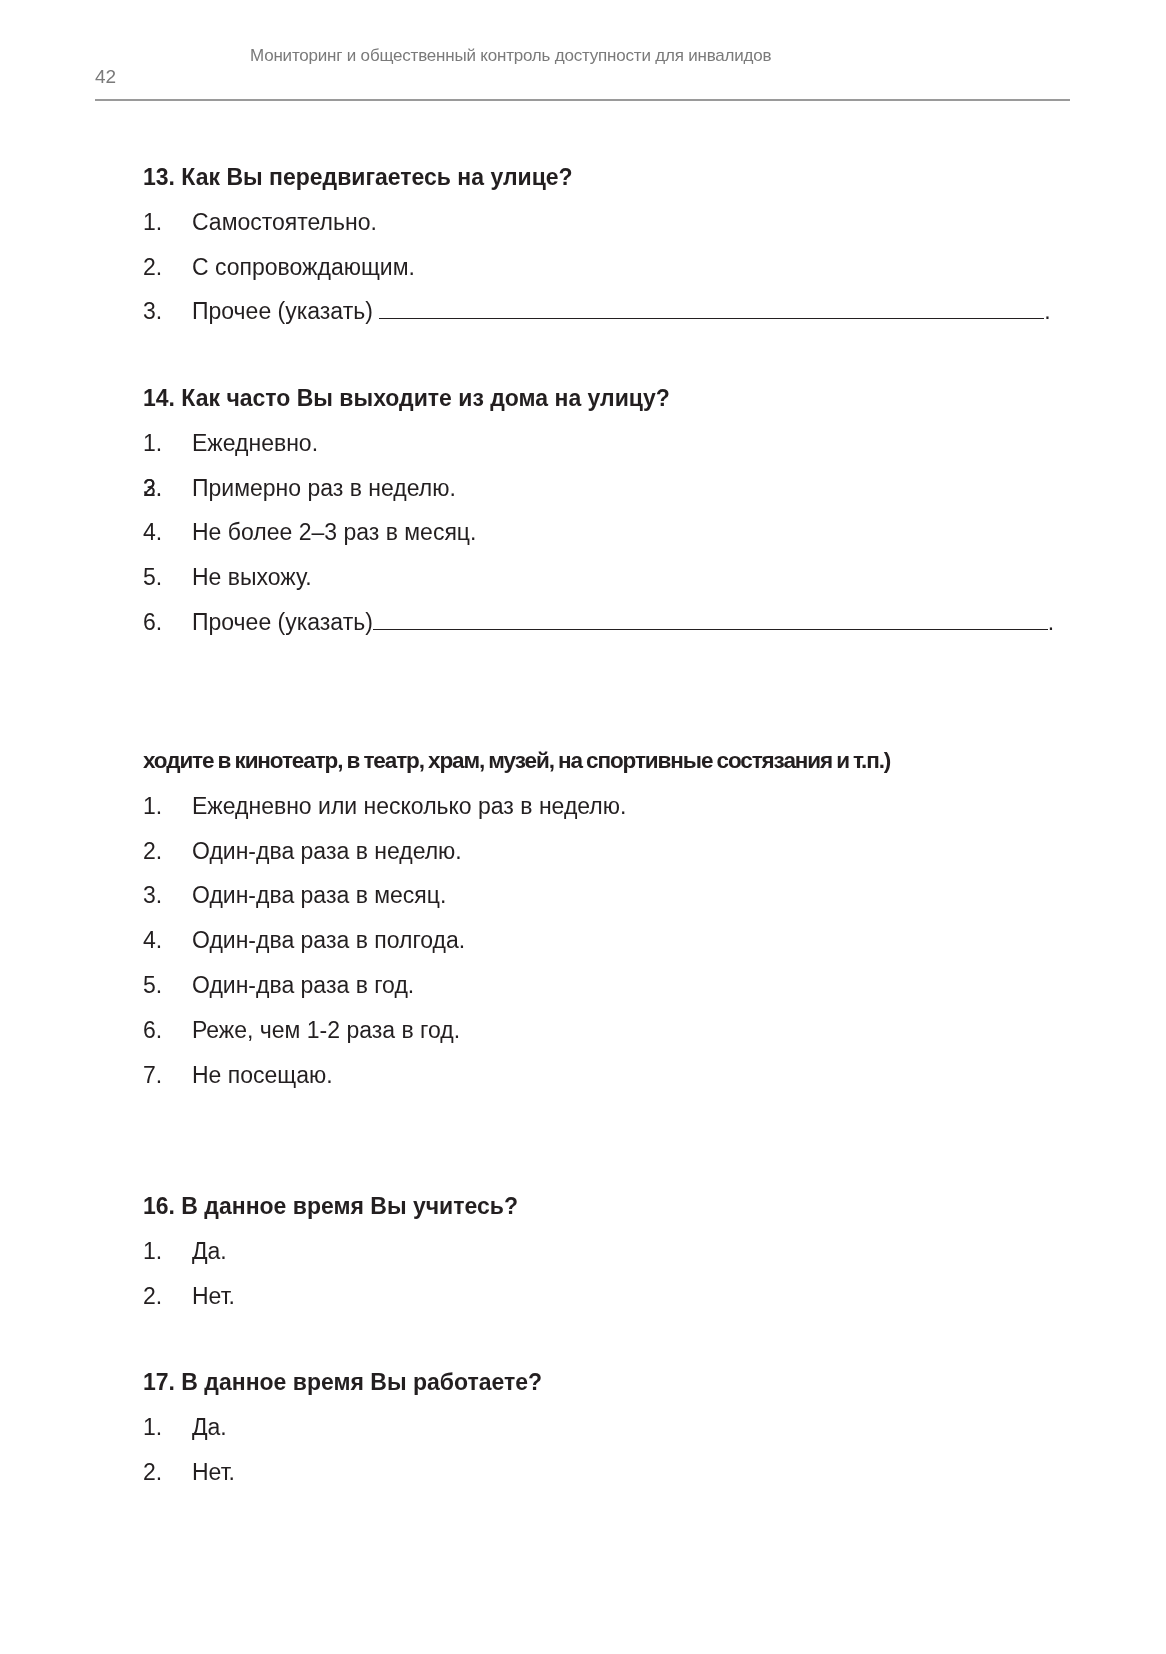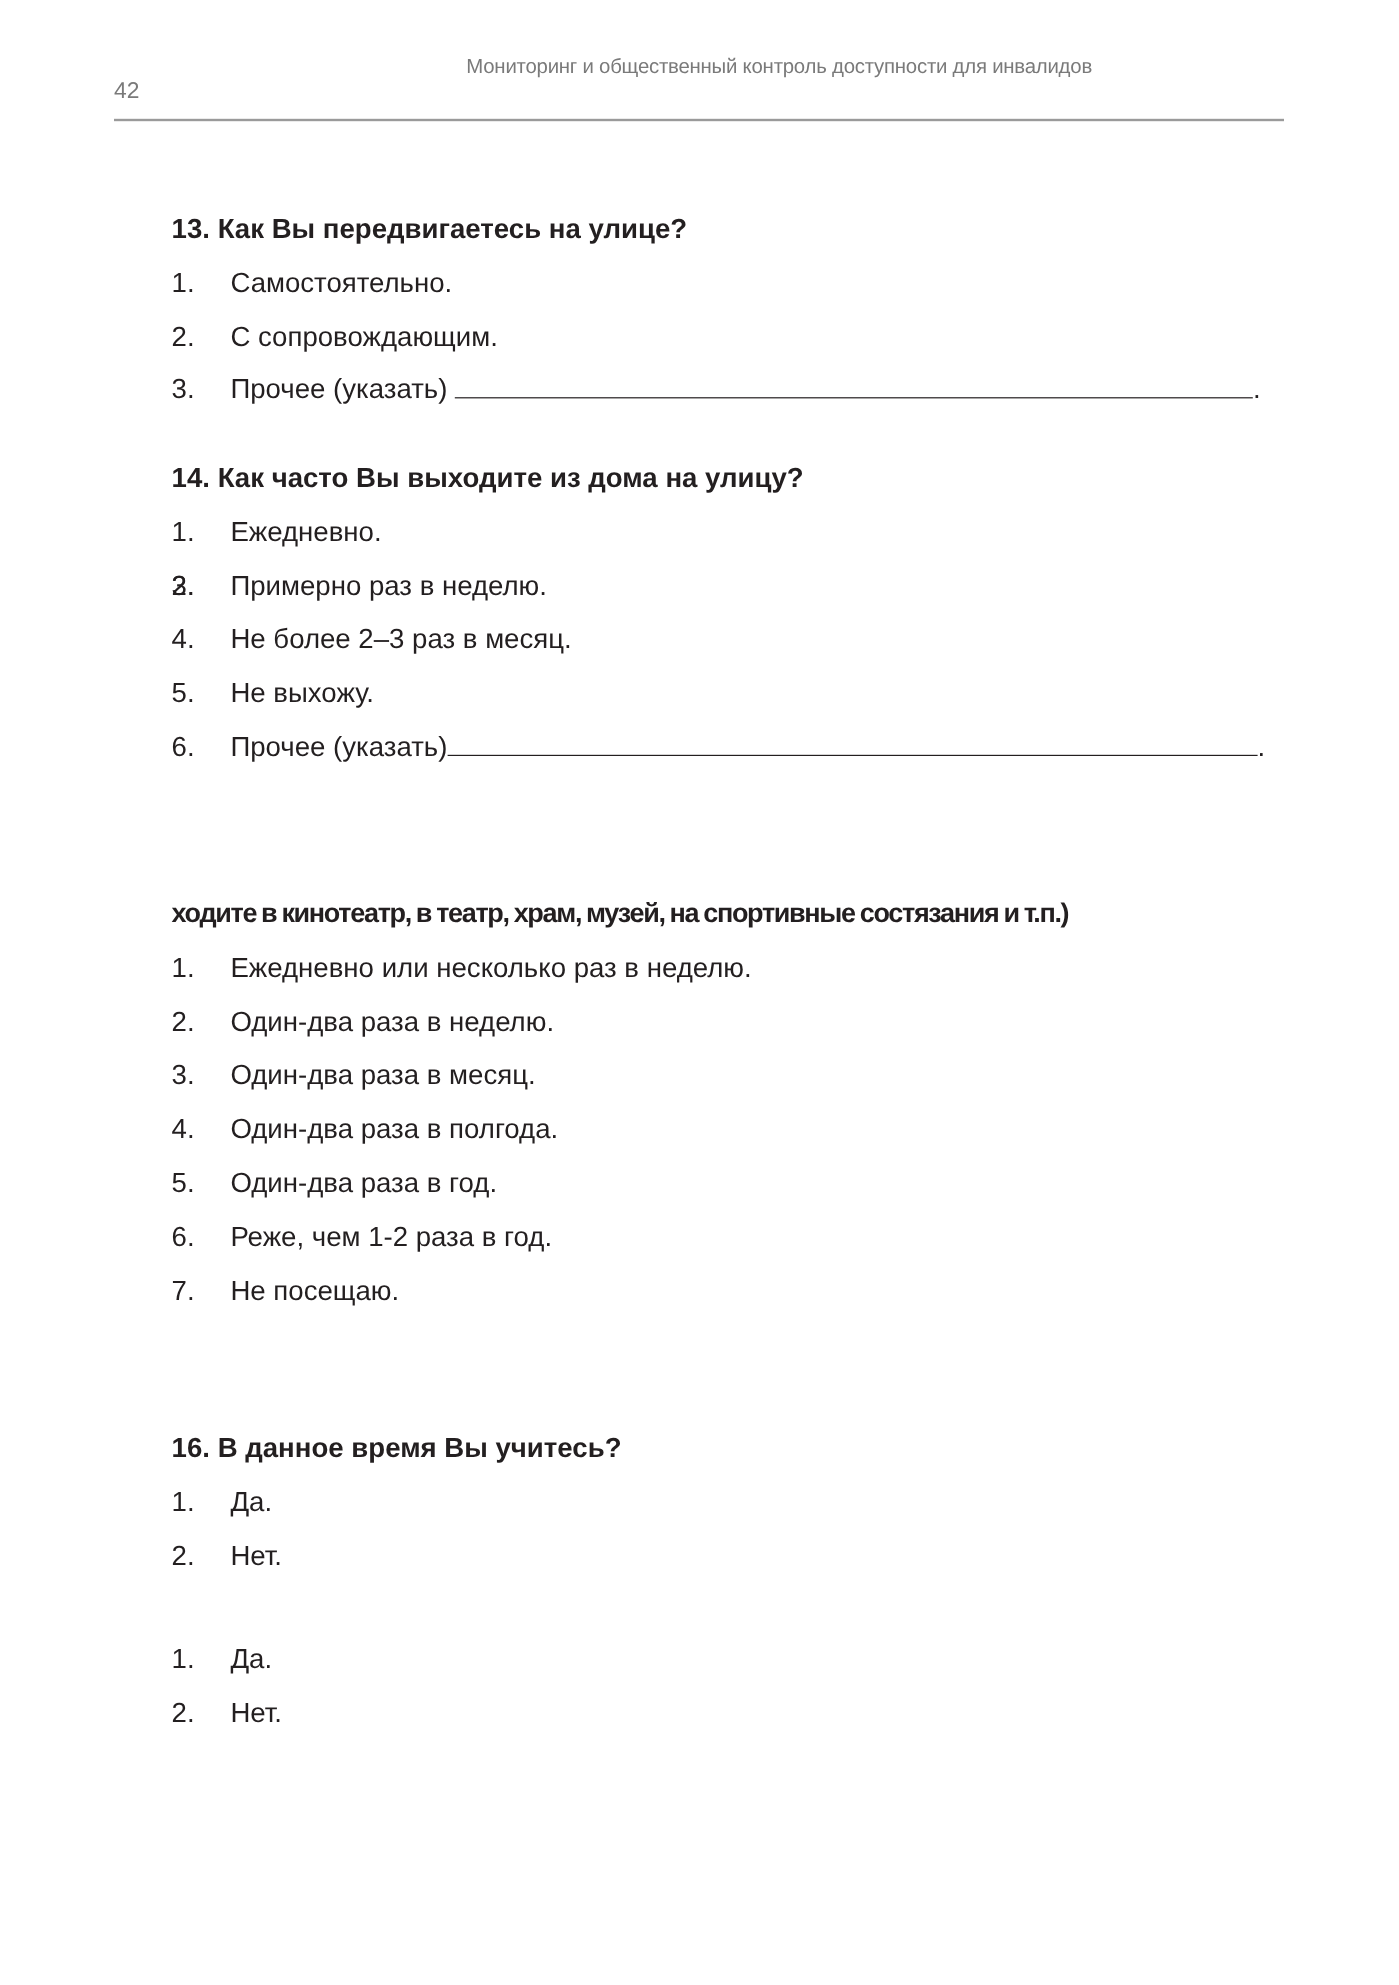--- a/index.html
+++ b/index.html
@@ -1,40 +1,40 @@
 <!DOCTYPE html>
 <html><head>
 <meta charset="utf-8">
 <style>
   html, body { margin:0; padding:0; background:#ffffff; }
   body { width:1166px; height:1654px; position:relative; overflow:hidden;
          font-family:"Liberation Sans", "DejaVu Sans", sans-serif; color:#231f20; }
   .page-number { position:absolute; left:95px; top:66px; font-size:19px; color:#7a7a7a; line-height:22px; }
-  .running-head { position:absolute; left:250px; width:660px; top:44px; text-align:right;
+  .running-head { position:absolute; left:250px; width:660px; top:44px; text-align:left;
                   font-size:17px; color:#7a7a7a; line-height:23px; letter-spacing:-0.2px; }
   .running-head div { white-space:nowrap; }
   .head-rule { position:absolute; left:95px; width:975px; top:99px; height:2px; background:#9a9a9a; }
   .question { position:absolute; left:143px; width:930px; }
   .q-title { font-weight:bold; font-size:23px; line-height:44.8px; white-space:nowrap; }
   .q-title.condensed { letter-spacing:-1.1px; word-spacing:-1px; font-size:22.5px; }
   .q-list { list-style:none; margin:0; padding:0; }
   .q-item { font-size:23px; line-height:44.8px; position:relative; padding-left:49px; white-space:nowrap; }
   .q-num { position:absolute; left:0; top:0; }
   .blank { display:inline-block; border-bottom:1.5px solid #231f20; height:18px; vertical-align:baseline; }
 </style>
 </head>
 <body>
 
 <div class="page-number">42</div>
 <div class="running-head">
   <div>Мониторинг и общественный контроль доступности для инвалидов</div>
 </div>
 <div class="head-rule"></div>
 
-<section class="question" style="top:168px">
+<section class="question" style="top:155px">
   <div class="q-title">13. Как Вы передвигаетесь на улице?</div>
   <ol class="q-list">
     <li class="q-item"><span class="q-num">1.</span><span>Самостоятельно.</span></li>
     <li class="q-item"><span class="q-num">2.</span><span>С сопровождающим.</span></li>
     <li class="q-item"><span class="q-num">3.</span><span style="white-space:pre">Прочее (указать) </span><span class="blank" style="width:665px"></span><span>.</span></li>
   </ol>
 </section>
 
 <section class="question" style="top:376px">
   <div class="q-title">14. Как часто Вы выходите из дома на улицу?</div>
@@ -63,17 +63,18 @@
 
 <section class="question" style="top:1184px">
   <div class="q-title">16. В данное время Вы учитесь?</div>
   <ol class="q-list">
     <li class="q-item"><span class="q-num">1.</span><span>Да.</span></li>
     <li class="q-item"><span class="q-num">2.</span><span>Нет.</span></li>
   </ol>
 </section>
 
 <section class="question" style="top:1360px">
+  <div class="q-title">17. В данное время Вы работаете?</div>
   <ol class="q-list">
     <li class="q-item"><span class="q-num">1.</span><span>Да.</span></li>
     <li class="q-item"><span class="q-num">2.</span><span>Нет.</span></li>
   </ol>
 </section>
 
 </body></html>

